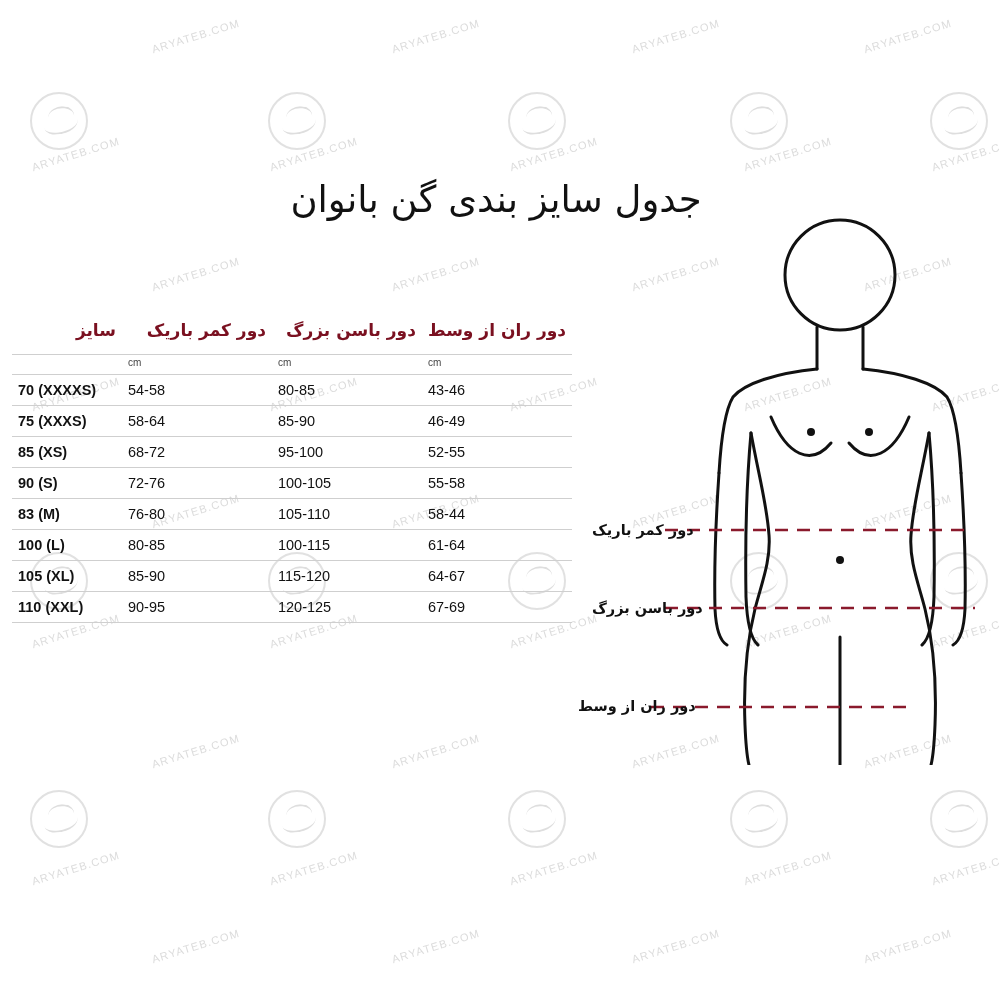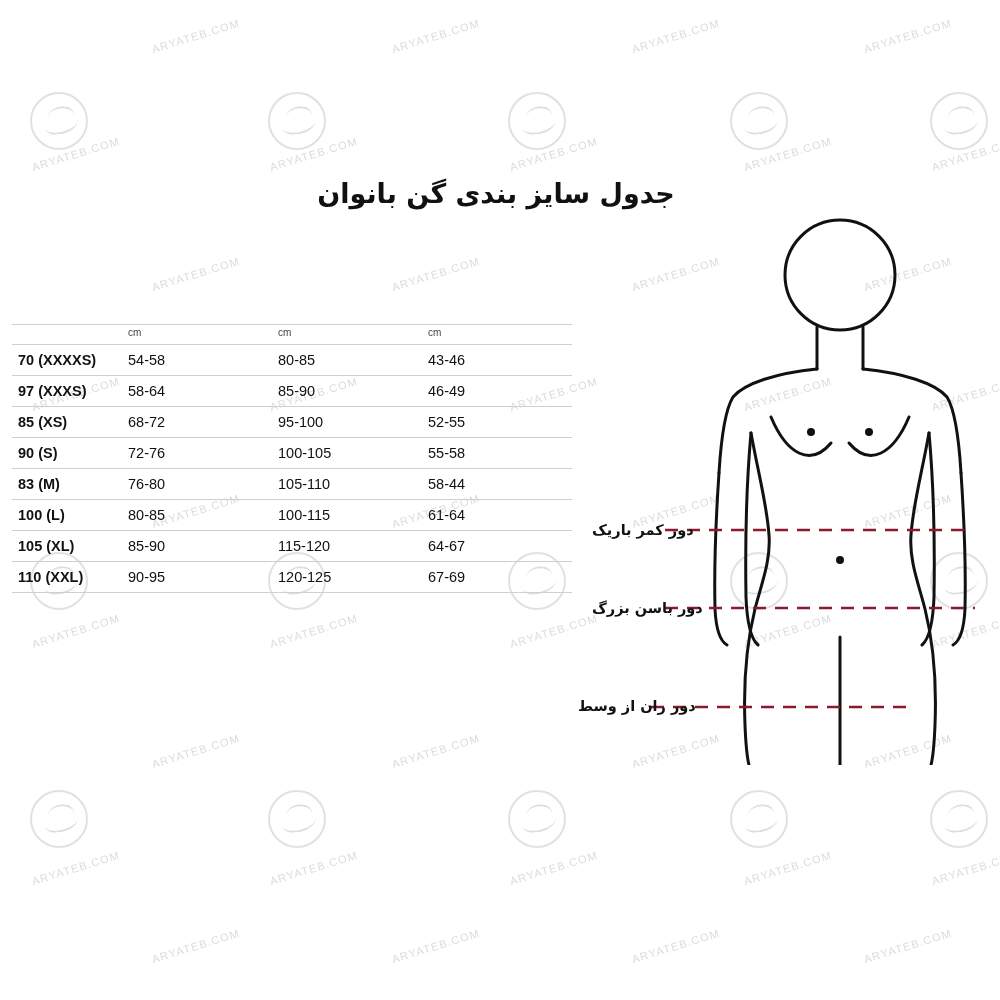--- a/index.html
+++ b/index.html
@@ -50,22 +50,22 @@
     border-top:2px solid rgba(200,200,200,0.6);
     border-radius:60% 40% 0 0;
     transform:rotate(6deg);
   }
 
   
   #page-title{
     position:absolute;
     top:178px;left:0;right:8px;
     text-align:center;
-    font-size:27px;
-    font-weight:bold;
+    font-size:37px;
+    font-weight:normal;
     color:#111;
     z-index:10;
     font-family:"DejaVu Sans", sans-serif;
   }
 
   
   #size-table{
     position:absolute;
     top:320px;
     left:12px;
@@ -215,20 +215,26 @@
 
 <div id="size-table">
   <table>
     <colgroup>
       <col class="cw1">
         <col class="cw2">
         <col class="cw3">
         <col class="cw4">
     </colgroup>
     <thead>
+      <tr>
+        <th class="col-size">سایز</th>
+        <th>دور کمر باریک</th>
+        <th>دور باسن بزرگ</th>
+        <th>دور ران از وسط</th>
+      </tr>
       <tr class="head-sep">
         <td></td>
         <td></td>
         <td></td>
         <td></td>
       </tr>
       <tr class="unit-row">
         <td></td>
         <td>cm</td>
         <td>cm</td>
@@ -236,21 +242,21 @@
       </tr>
     </thead>
     <tbody>
       <tr>
         <td class="col-size">70 (XXXXS)</td>
         <td>54-58</td>
         <td>80-85</td>
         <td>43-46</td>
       </tr>
       <tr>
-        <td class="col-size">97 (XXXS)</td>
+        <td class="col-size">75 (XXXS)</td>
         <td>58-64</td>
         <td>85-90</td>
         <td>46-49</td>
       </tr>
       <tr>
         <td class="col-size">85 (XS)</td>
         <td>68-72</td>
         <td>95-100</td>
         <td>52-55</td>
       </tr>

